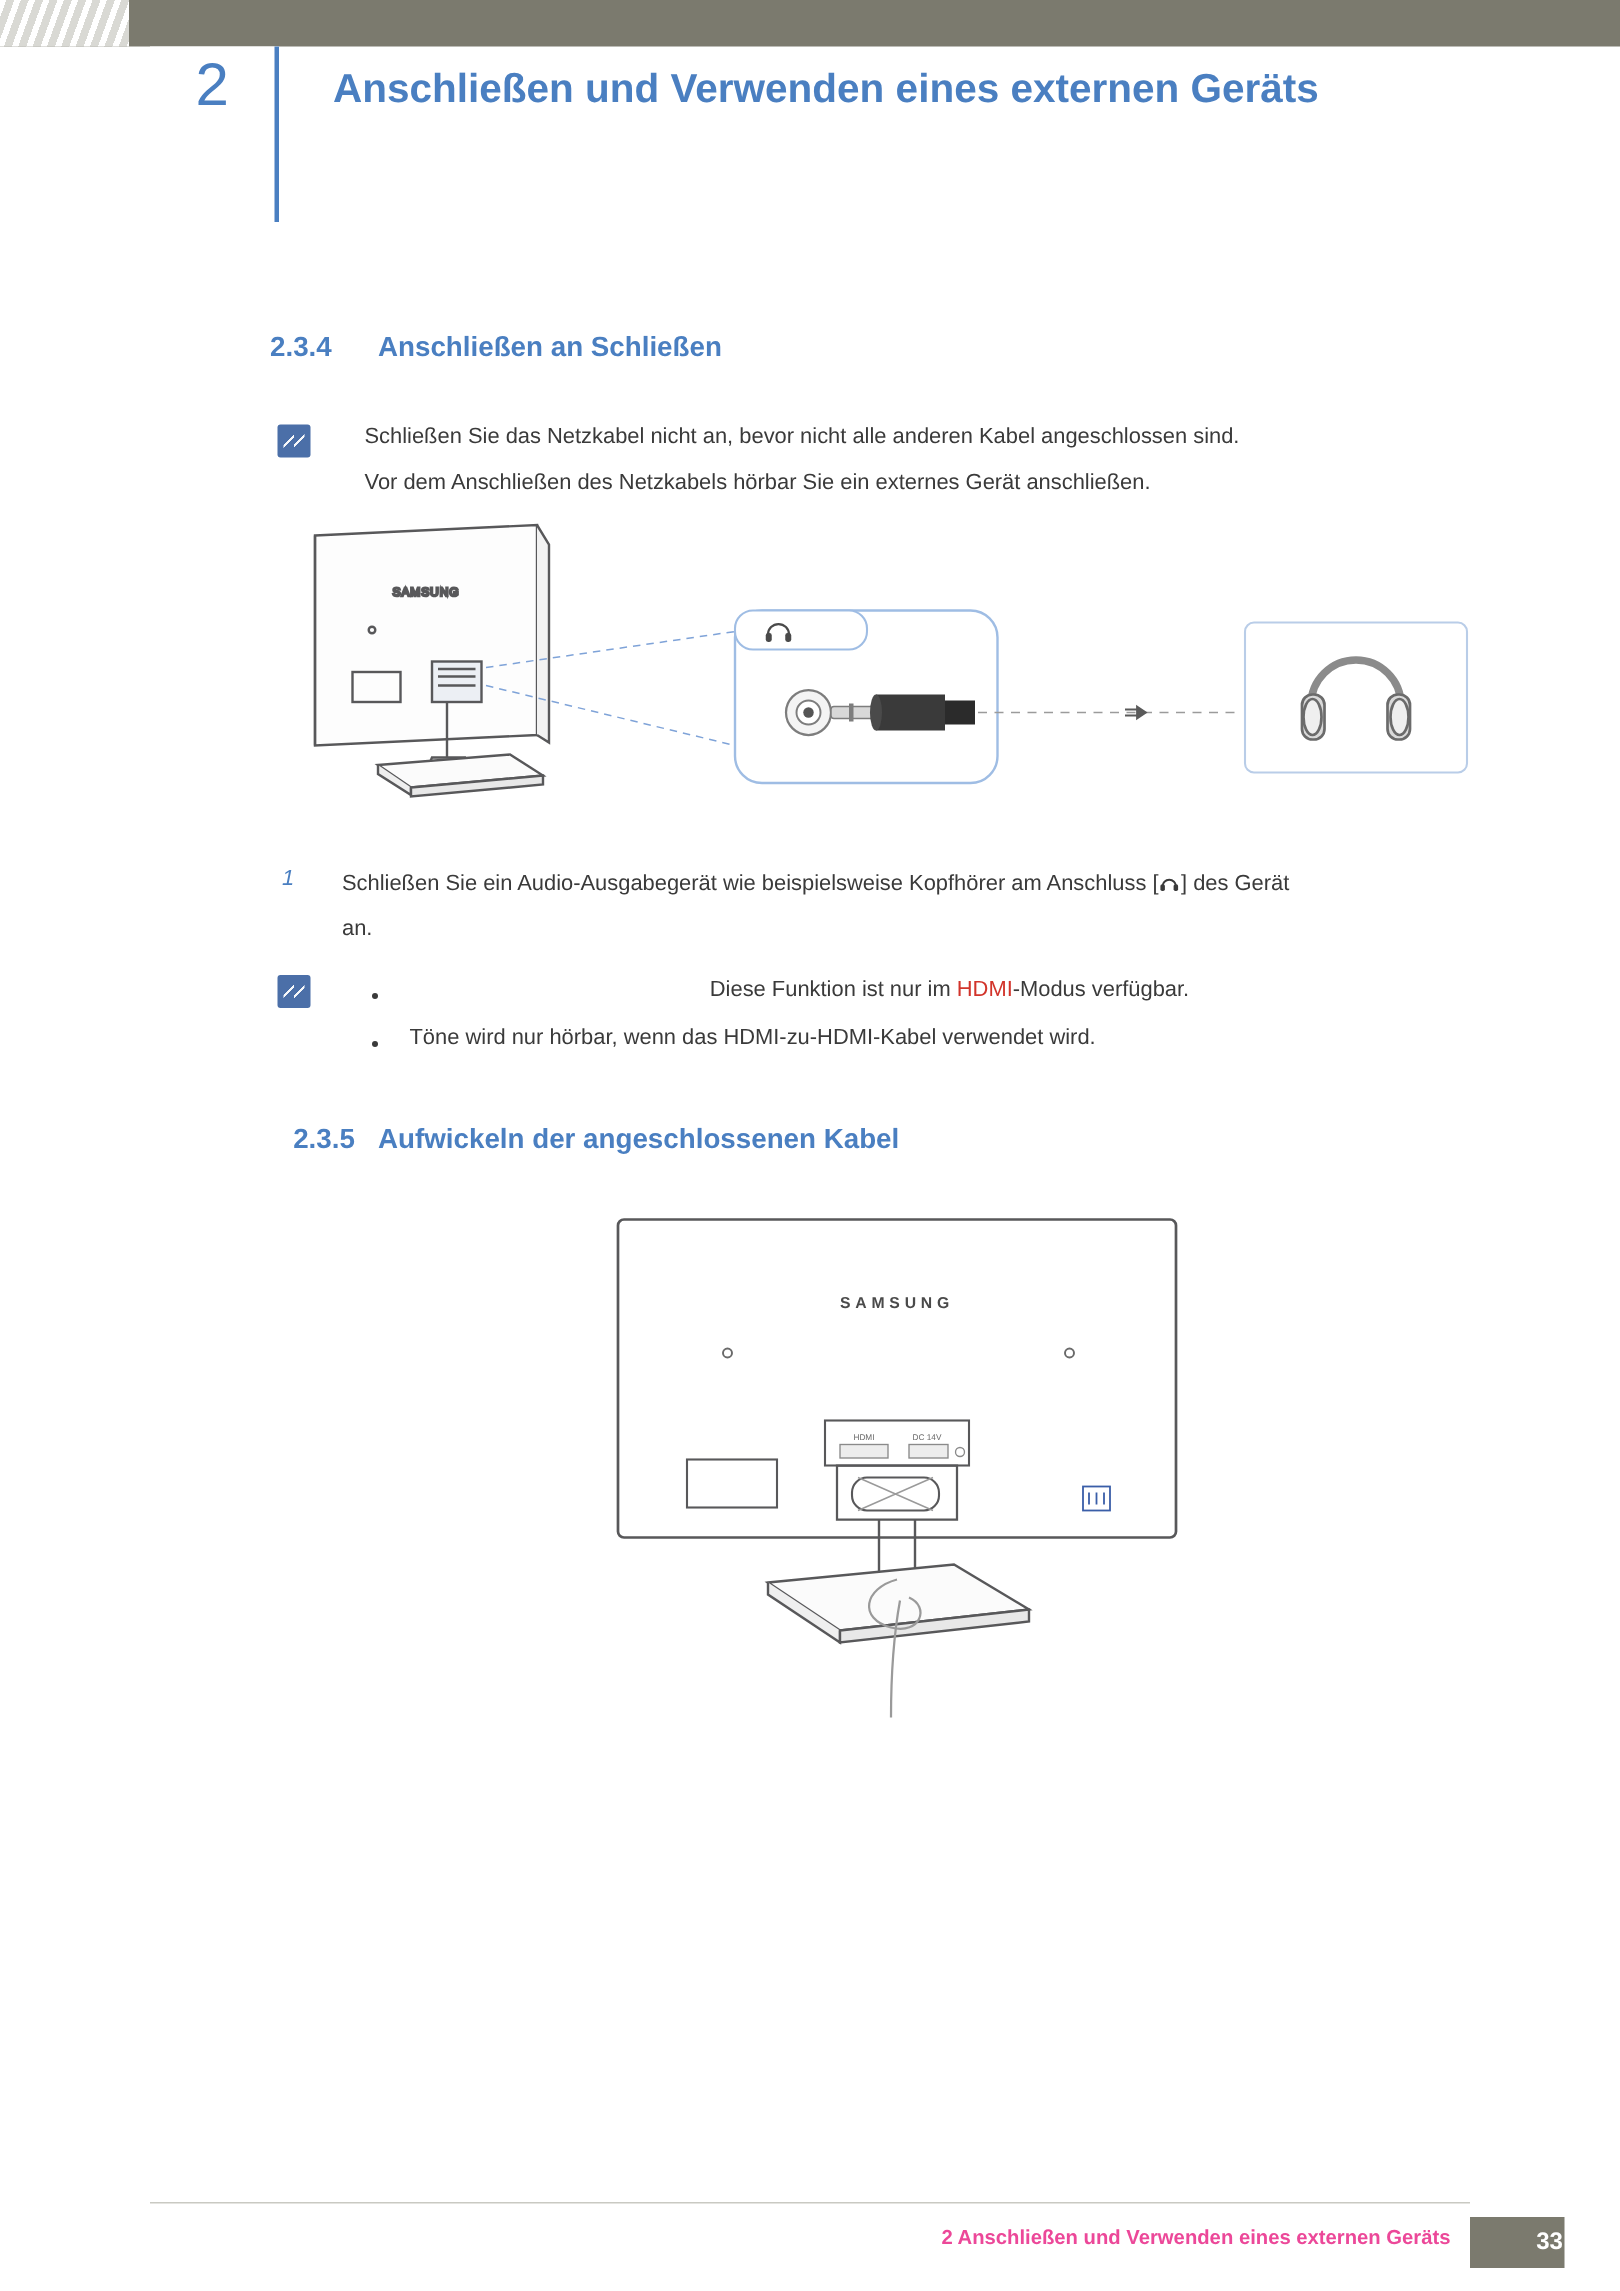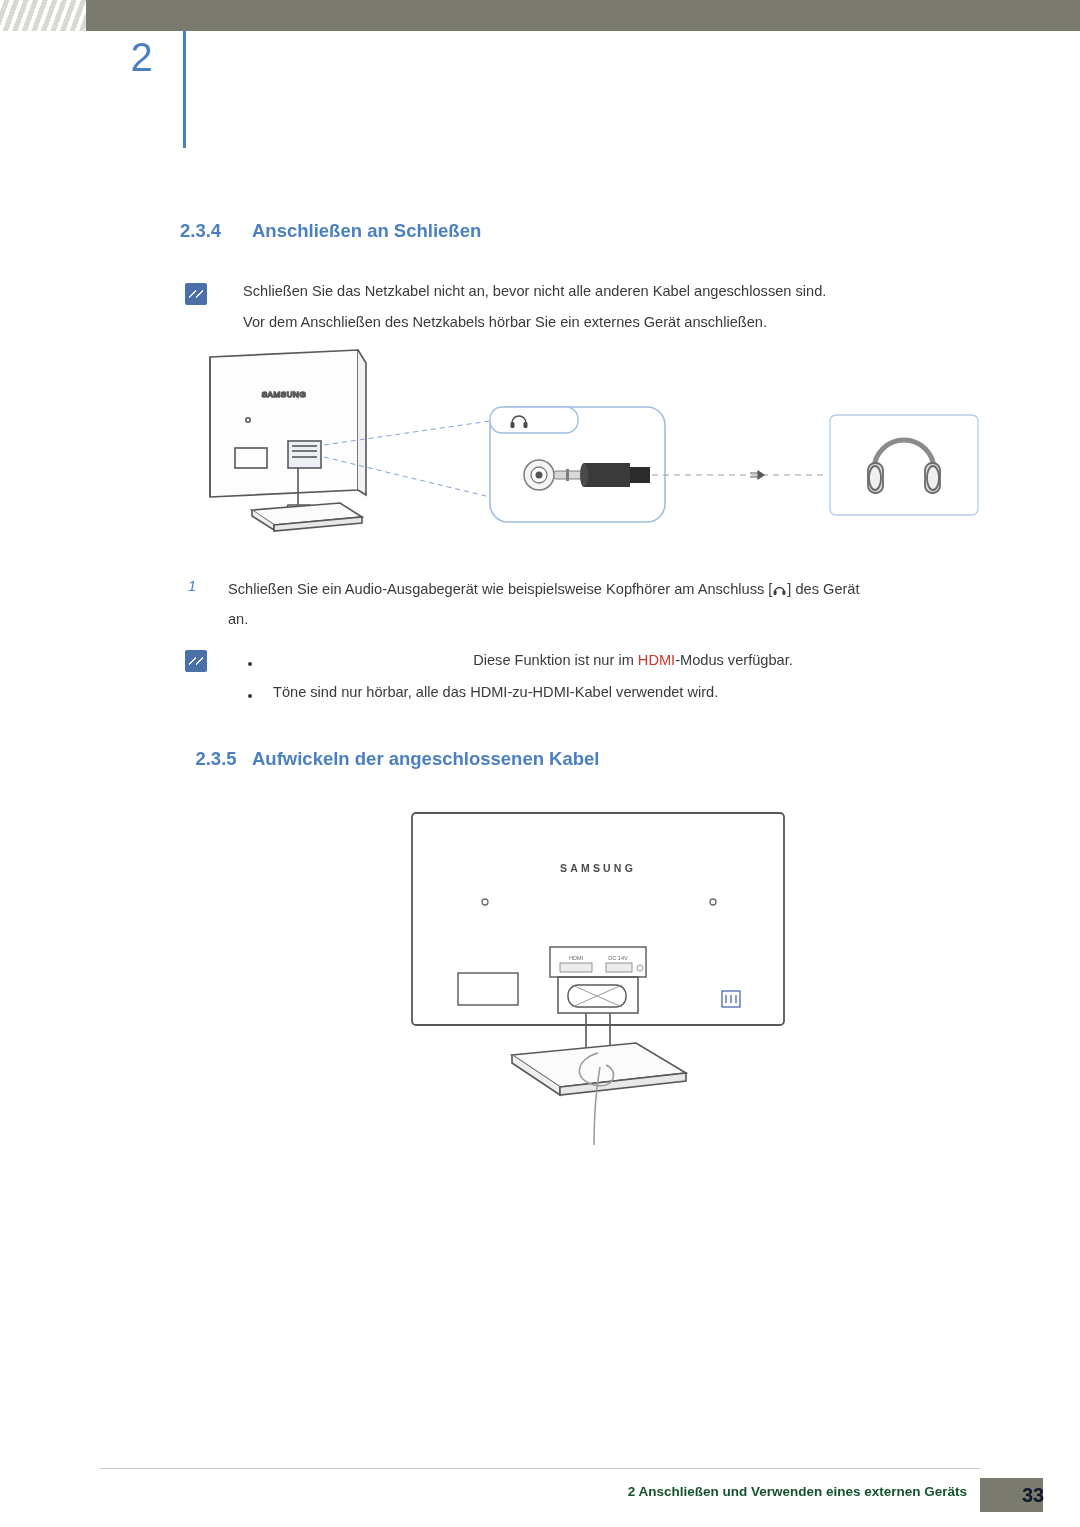--- a/index.html
+++ b/index.html
@@ -78,41 +78,42 @@
 
   
   .fig2 { position:absolute; left:400px; top:805px; width:400px; height:360px; }
 
   
   .footer-rule {
     position:absolute; left:100px; top:1468px; width:880px; height:1px; background:#c9c9c2;
   }
   .footer-text {
     position:absolute; right:113px; top:1484px; font-size:13.5px; font-weight:bold;
-    color:#14532d; text-align:right;
+    color:#ec4899; text-align:right;
   }
   .footer-page {
     position:absolute; left:980px; top:1478px; width:63px; height:34px;
-    background:#7b7a6e; color:#0f172a; font-size:20px; font-weight:bold;
+    background:#7b7a6e; color:#ffffff; font-size:16px; font-weight:bold;
     display:flex; align-items:center; justify-content:center;padding-left:43px;
   }
   .inline-jack {
     display:inline-block; width:15px; height:13px; vertical-align:-2px;
   }
 </style>
 </head>
 <body>
 
 <div class="header">
   <div class="header-band">
     <div class="header-hatch"></div>
   </div>
   <div class="chapter-num-box">
     <span class="chapter-num">2</span>
   </div>
+  <div class="chapter-title">Anschließen und Verwenden eines externen Geräts</div>
 </div>
 
 <div class="sec-head" style="left:180px; top:220px;">
   <span class="num">2.3.4</span><span>Anschließen an Schließen</span>
 </div>
 
 <div class="note-icon" style="left:185px; top:283px;"></div>
 <div class="para" style="left:243px; top:280px; width:740px;">Schließen Sie das Netzkabel nicht an, bevor nicht alle anderen Kabel angeschlossen sind.</div>
 <div class="para" style="left:243px; top:311px; width:740px;">Vor dem Anschließen des Netzkabels hörbar Sie ein externes Gerät anschließen.</div>
 
@@ -195,21 +196,21 @@
       </svg></span><span>] des Gerät</span>
 </div>
 <div class="para" style="left:228px; top:608px;">an.</div>
 
 <div class="note-icon" style="left:185px; top:650px;"></div>
 <div class="bullet" style="left:248px; top:662px;"></div>
 <div class="para" style="left:273px; top:649px; width:720px;text-align:center;">
   <span>Diese Funktion ist nur im </span><span class="hdmi-hl">HDMI</span><span>-Modus verfügbar.</span>
 </div>
 <div class="bullet" style="left:248px; top:694px;"></div>
-<div class="para" style="left:273px; top:681px; width:720px;">Töne sind nur hörbar, alle das HDMI-zu-HDMI-Kabel verwendet wird.</div>
+<div class="para" style="left:273px; top:681px; width:720px;">Töne wird nur hörbar, wenn das HDMI-zu-HDMI-Kabel verwendet wird.</div>
 
 <div class="sec-head" style="left:180px; top:748px;text-align:center;">
   <span class="num">2.3.5</span><span>Aufwickeln der angeschlossenen Kabel</span>
 </div>
 
 <div class="fig2">
   <svg width="400" height="360" viewBox="0 0 400 360" xmlns="http://www.w3.org/2000/svg">
 
     <rect x="12" y="8" width="372" height="212" rx="4" fill="#ffffff" stroke="#58585a" stroke-width="1.8"></rect>
     <text x="198" y="67" font-family="Liberation Sans" font-size="10.5" fill="#4a4a4a" text-anchor="middle" letter-spacing="3.2" font-weight="bold">SAMSUNG</text>

